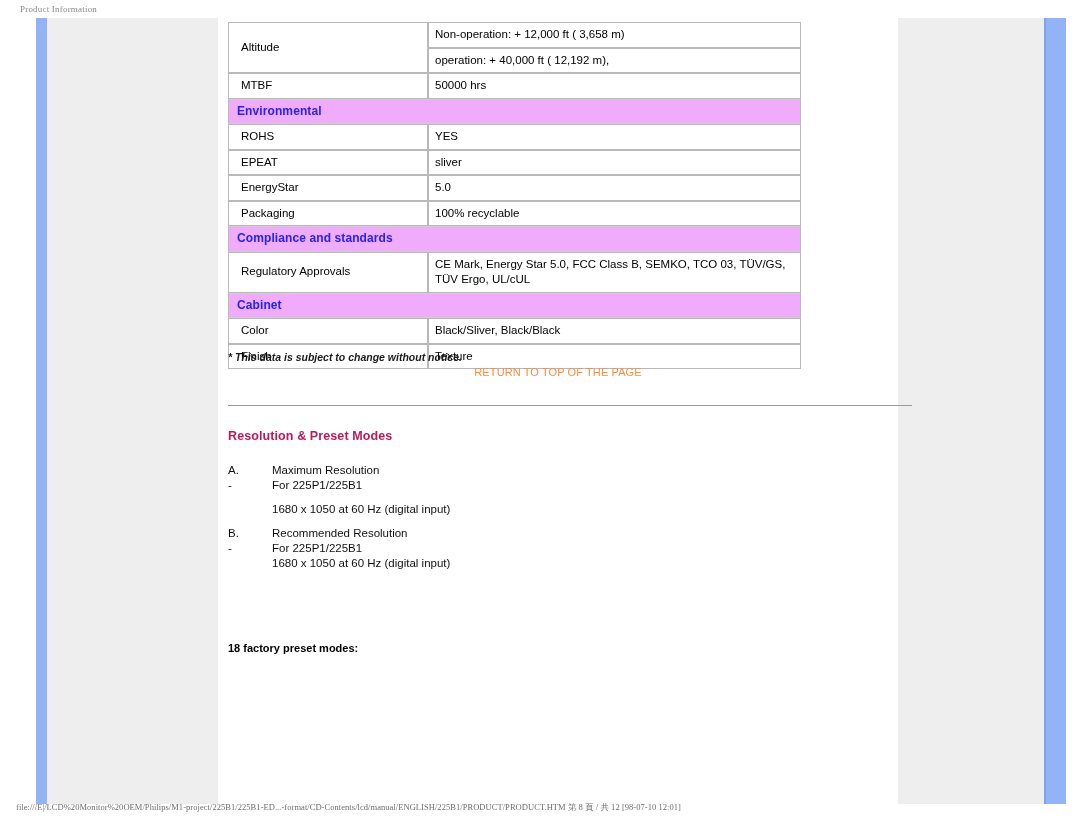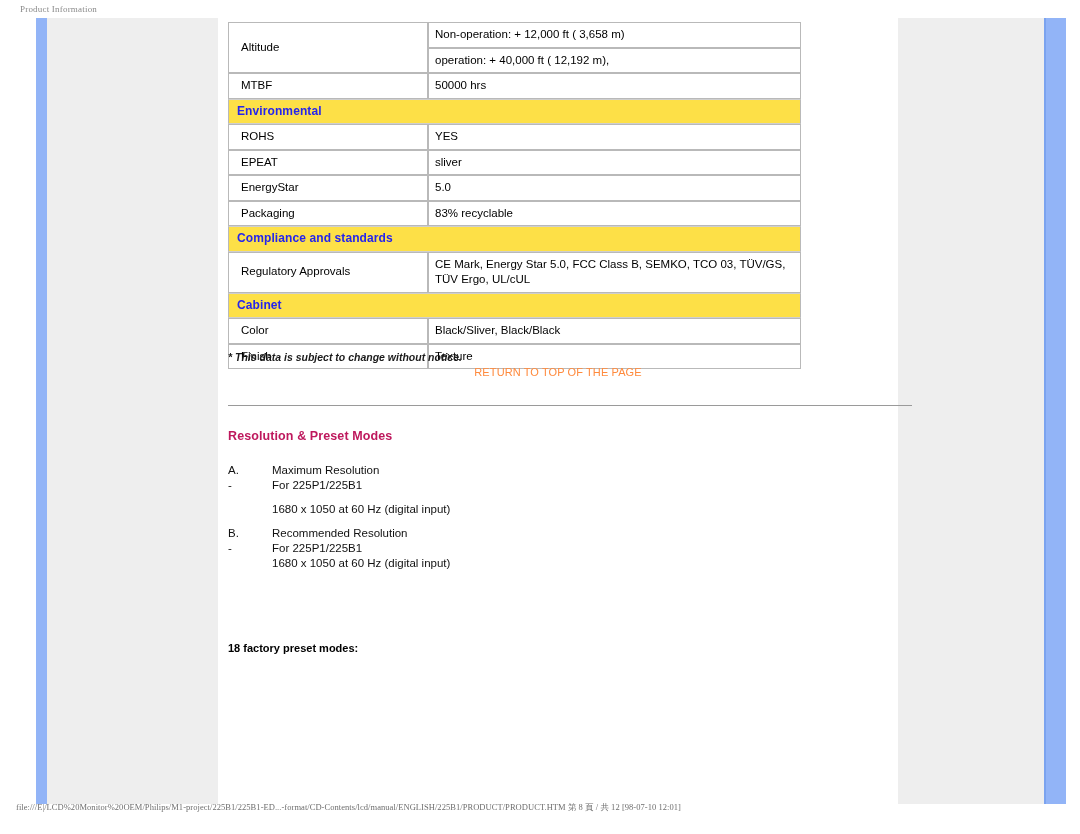--- a/index.html
+++ b/index.html
@@ -122,21 +122,21 @@
   .spec-table td.value {
     padding-left: 6px;
   }
   td.tall { height: 23px; margin-left: 41px; }
 
   .section-row td {
     border: 1px solid #cfcfcf;
     border-left: 1px solid #b9b9b9;
     border-right: 1px solid #b9b9b9;
     padding: 3px 6px 4px 8px;
-    background: #fde047;
+    background: #f0abfc;
   }
   .section-title {
     color: #2424ee;
     font-weight: bold;
     font-size: 12px;
     letter-spacing: 0.1px;
   }
 
   
   .note {
@@ -251,21 +251,21 @@
         <tr>
           <td class="label">EPEAT</td>
           <td class="value">sliver</td>
         </tr>
         <tr>
           <td class="label">EnergyStar</td>
           <td class="value">5.0</td>
         </tr>
         <tr>
           <td class="label">Packaging</td>
-          <td class="value">83% recyclable</td>
+          <td class="value">100% recyclable</td>
         </tr>
 
         <tr class="section-row">
           <td colspan="2">
             <span class="section-title">Compliance and standards</span>
           </td>
         </tr>
 
         <tr>
           <td class="label tall">Regulatory Approvals</td>

